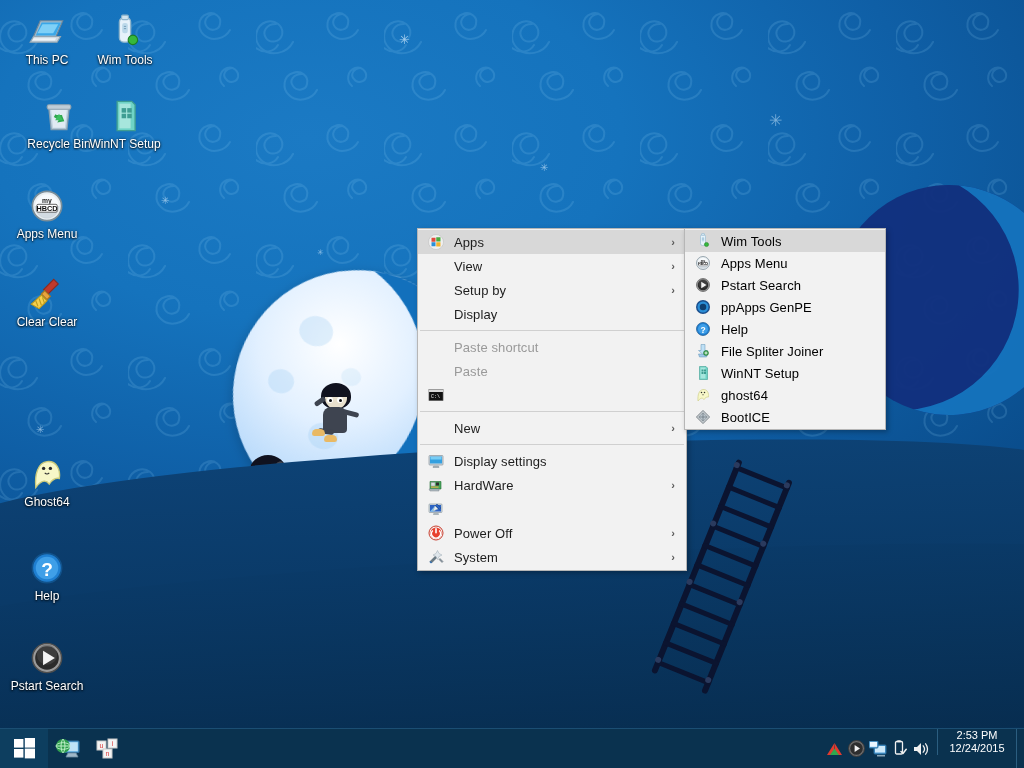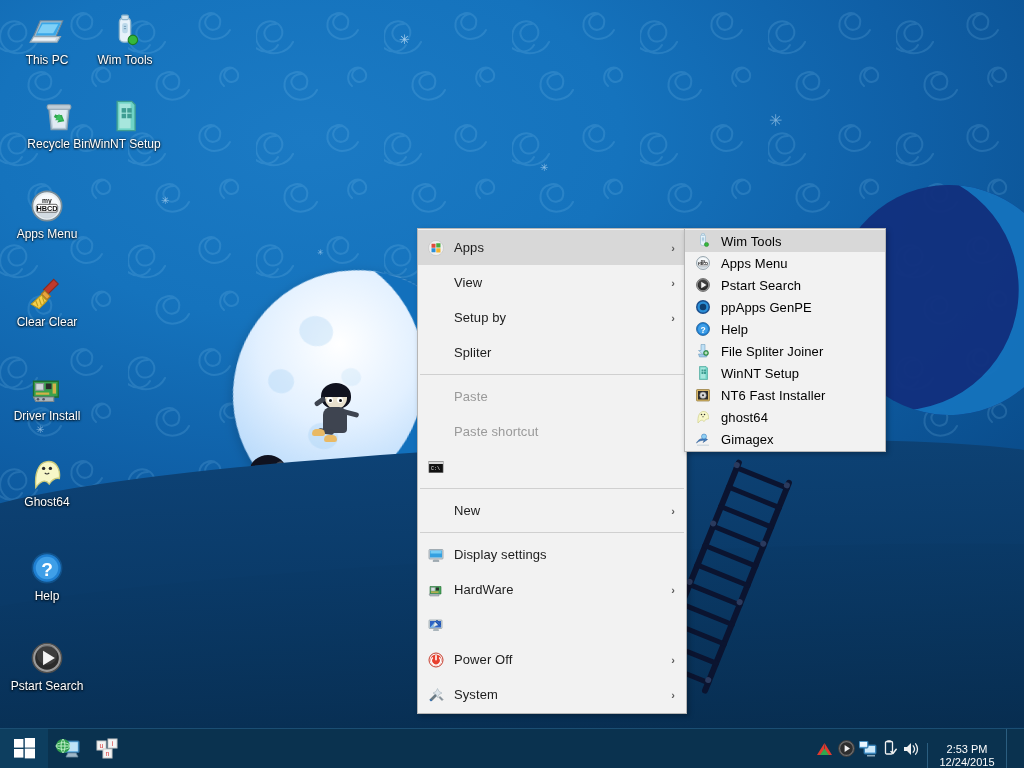--- a/index.html
+++ b/index.html
@@ -98,21 +98,21 @@
     position:absolute; left:417px; top:228px; width:270px;
     background:#f2f2f2;
     border:1px solid #b6b6b6;
     box-shadow: 2px 2px 5px rgba(0,0,0,.28);
     font-size:13px; color:#1d1d1d;
     padding:1px 0;
     z-index:50;
   }
   .mi{
     position:relative; display:flex; align-items:center;
-    height:35px; padding:0 8px 0 9px; white-space:nowrap;
+    height:24px; padding:0 8px 0 9px; white-space:nowrap;
   }
   .mi .mi-ico{ width:18px; height:16px; margin-right:9px; display:flex; align-items:center; justify-content:center; flex:0 0 18px;}
   .mi .mi-label{ flex:1 1 auto; font-size:13px; letter-spacing:.1px;}
   .mi.noicon .mi-label{ margin-left:27px; }
   .mi .mi-arrow{ width:10px; text-align:center; color:#5a5a5a; font-size:11px; font-weight:bold;}
   .mi.sel{ background:#d8d8d8; }
   .mi.disabled .mi-label{ color:#9a9a9a; }
   .msep{ height:1px; background:#d0d0d0; margin:4px 2px 4px 2px; }
 
   
@@ -134,21 +134,21 @@
     z-index:100;
   }
   #start-button{
     width:48px; height:40px; display:flex; align-items:center; justify-content:center;
     background:#0d3e5f;
   }
   .tb-task{
     width:40px; height:40px; display:flex; align-items:center; justify-content:center;
   }
   #tray{
-    margin-left:auto; display:flex; align-items:flex-end; height:40px; padding-right:10px;
+    margin-left:auto; display:flex; align-items:flex-start; height:40px; padding-right:0;
   }
   .tray-ico{ width:22px; height:40px; display:flex;align-items:center;justify-content:center;}
   #clock{
     width:76px; text-align:center; color:#ffffff; font-size:11px; line-height:13px;
     padding:0 6px 0 4px;
   }
   .tray-div{ width:1px; height:26px; background:#2b5e80; margin:0 2px 0 4px;}
   #show-desktop{ width:8px; height:40px; border-left:1px solid #2b5e80;}
 </style>
 </head>
@@ -327,35 +327,20 @@
       <div class="glyph">
         <svg width="36" height="36" viewBox="0 0 32 32">
           <path d="M22 3l4 4-9 9-4-4z" fill="#c0392b" stroke="#8d2a1f"></path>
           <path d="M14 13l5 5-3 3-5-5z" fill="#e8a33d" stroke="#a9761f"></path>
           <path d="M11 17l5 5-7 7-7-4z" fill="#f5d04e" stroke="#bd9b1d"></path>
           <path d="M6 22l2 5M9 20l2 6M12 19l2 6" stroke="#bd9b1d" stroke-width="1"></path>
         </svg>
       </div>
       <div class="lbl">Clear Clear</div>
     </div>
-    <div class="dicon" style="left: 8px; top: 364px;">
-      <div class="glyph">
-        <svg width="36" height="36" viewBox="0 0 32 32">
-          <path d="M4 10h22v14H4z" fill="#3aa14d" stroke="#1f6d30" stroke-width="1.2"></path>
-          <rect x="6" y="12" width="7" height="6" fill="#cfd6da" stroke="#8c9599"></rect>
-          <rect x="15" y="12" width="5" height="5" fill="#2b2b2b"></rect>
-          <rect x="21" y="12" width="3" height="9" fill="#d2b24a"></rect>
-          <rect x="6" y="20" width="12" height="2" fill="#d2b24a"></rect>
-          <path d="M4 24h18v4H6z" fill="#aab5bb" stroke="#7d878c"></path>
-          <circle cx="8" cy="26" r="1.2" fill="#556"></circle>
-          <circle cx="13" cy="26" r="1.2" fill="#556"></circle>
-        </svg>
-      </div>
-      <div class="lbl">Driver Install</div>
-    </div>
     <div class="dicon" style="left: 8px; top: 450px;">
       <div class="glyph">
         <svg width="36" height="36" viewBox="0 0 32 32">
           <path d="M6 28c-1-12 2-22 10-23 9-1 12 8 11 15-4-1-7 2-9 5-2-3-6-5-12 3z" fill="#f7f7c8" stroke="#c9c97c" stroke-width="1.2"></path>
           <circle cx="13" cy="11" r="1.5" fill="#2b2b2b"></circle>
           <circle cx="19" cy="11" r="1.5" fill="#2b2b2b"></circle>
           <path d="M14 15q2 2 4 0" stroke="#2b2b2b" stroke-width="1" fill="none"></path>
         </svg>
       </div>
       <div class="lbl">Ghost64</div>
@@ -400,30 +385,30 @@
     </div>
     <div class="mi noicon">
       <span class="mi-label">View</span>
       <span class="mi-arrow">›</span>
     </div>
     <div class="mi noicon">
       <span class="mi-label">Setup by</span>
       <span class="mi-arrow">›</span>
     </div>
     <div class="mi noicon">
-      <span class="mi-label">Spliter</span>
+      <span class="mi-label">Display</span>
       <span class="mi-arrow"></span>
     </div>
     <div class="msep"></div>
     <div class="mi disabled noicon">
+      <span class="mi-label">Paste shortcut</span>
+      <span class="mi-arrow"></span>
+    </div>
+    <div class="mi disabled noicon">
       <span class="mi-label">Paste</span>
-      <span class="mi-arrow"></span>
-    </div>
-    <div class="mi disabled noicon">
-      <span class="mi-label">Paste shortcut</span>
       <span class="mi-arrow"></span>
     </div>
     <div class="mi">
       <span class="mi-ico">
         <svg width="16" height="16" viewBox="0 0 32 32">
           <rect x="2" y="5" width="28" height="22" fill="#111" stroke="#555" stroke-width="1.4"></rect>
           <rect x="2" y="5" width="28" height="5" fill="#d8d8d8"></rect>
           <text x="6" y="21" font-family="Liberation Mono,monospace" font-size="10" fill="#f0f0f0">C:\</text>
         </svg>
       </span>
@@ -578,48 +563,37 @@
           <rect x="18" y="9" width="4" height="4" fill="#3f9d92"></rect>
           <rect x="13" y="14" width="4" height="4" fill="#3f9d92"></rect>
           <rect x="18" y="14" width="4" height="4" fill="#3f9d92"></rect>
         </svg>
       </span>
       <span class="mi-label">WinNT Setup</span>
     </div>
     <div class="mi">
       <span class="mi-ico">
         <svg width="16" height="16" viewBox="0 0 32 32">
-          <rect x="3" y="5" width="26" height="23" rx="1.5" fill="#d9b86a" stroke="#8a7030" stroke-width="1.3"></rect>
-          <rect x="6" y="8" width="20" height="17" fill="#2b2b2b"></rect>
-          <circle cx="16" cy="16.5" r="6.5" fill="#d8d8d8" stroke="#7a7a7a"></circle>
-          <circle cx="16" cy="16.5" r="2" fill="#2b2b2b"></circle>
-        </svg>
-      </span>
-      <span class="mi-label">NT6 Fast Installer</span>
-    </div>
-    <div class="mi">
-      <span class="mi-ico">
-        <svg width="16" height="16" viewBox="0 0 32 32">
           <path d="M6 28c-1-12 2-22 10-23 9-1 12 8 11 15-4-1-7 2-9 5-2-3-6-5-12 3z" fill="#f7f7c8" stroke="#c9c97c" stroke-width="1.2"></path>
           <circle cx="13" cy="11" r="1.5" fill="#2b2b2b"></circle>
           <circle cx="19" cy="11" r="1.5" fill="#2b2b2b"></circle>
           <path d="M14 15q2 2 4 0" stroke="#2b2b2b" stroke-width="1" fill="none"></path>
         </svg>
       </span>
       <span class="mi-label">ghost64</span>
     </div>
     <div class="mi">
       <span class="mi-ico">
         <svg width="16" height="16" viewBox="0 0 32 32">
-          <path d="M3 24c4-8 10-10 16-8l-3-4 9 5-9 6 3-4c-6-1-12 1-16 5z" fill="#3c7cc4" stroke="#1e4f87"></path>
-          <path d="M18 6a5 5 0 1 1 0 10 5 5 0 0 1 0-10z" fill="#8fd0f5" stroke="#2f6fb3"></path>
-          <path d="M4 27h24v3H4z" fill="#c6d3db" opacity=".7"></path>
-        </svg>
-      </span>
-      <span class="mi-label">Gimagex</span>
+          <path d="M16 3 29 16 16 29 3 16z" fill="#e9eef1" stroke="#4a545c" stroke-width="1.6"></path>
+          <path d="M16 7 25 16 16 25 7 16z" fill="#b9c4cb" stroke="#4a545c"></path>
+          <path d="M8 16h16M16 8v16" stroke="#4a545c" stroke-width="1"></path>
+        </svg>
+      </span>
+      <span class="mi-label">BootICE</span>
     </div>
   </div>
 
 <div id="taskbar">
   <div id="start-button">
     <svg width="21" height="21" viewBox="0 0 21 21">
       <rect x="0" y="1" width="9.4" height="8.6" fill="#ffffff"></rect>
       <rect x="10.8" y="0" width="10.2" height="9.6" fill="#ffffff"></rect>
       <rect x="0" y="11" width="9.4" height="8.6" fill="#ffffff"></rect>
       <rect x="10.8" y="10.6" width="10.2" height="9.8" fill="#ffffff"></rect>

